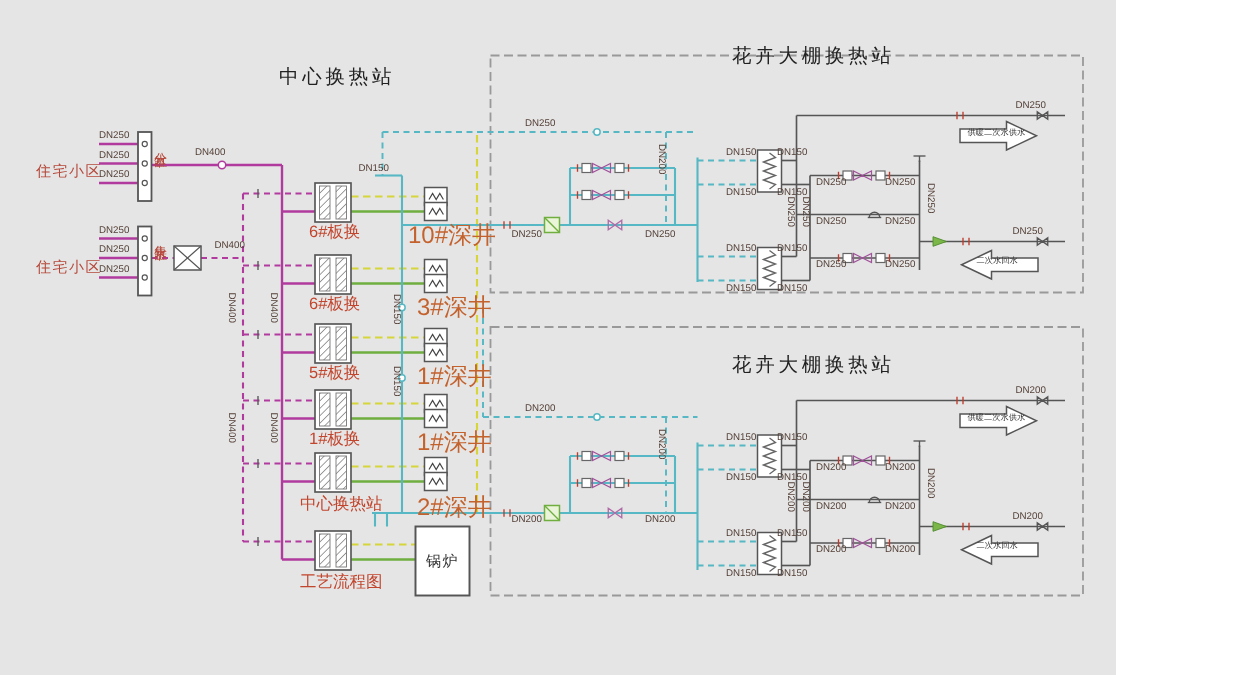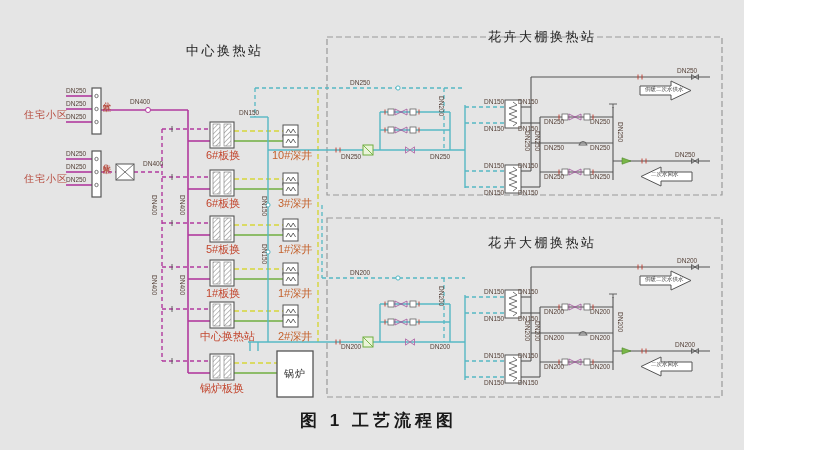--- a/index.html
+++ b/index.html
@@ -5,21 +5,21 @@
   html,body{margin:0;padding:0;background:#fff;}
   .stage{position:relative;width:744px;height:450px;background:#e5e5e5;
          font-family:"Liberation Sans",sans-serif;overflow:hidden;}
   .stage svg{position:absolute;left:0;top:0;}
   .lbl{position:absolute;white-space:nowrap;line-height:1;}
   .k-dn{font-size:6.5px;color:#533f36;letter-spacing:0;}
   .k-dnv{font-size:6.5px;color:#533f36;writing-mode:vertical-rl;text-orientation:mixed;}
   .k-src{font-size:10px;color:#b5473a;letter-spacing:1px;}
   .k-hdr{font-size:8.5px;color:#b5473a;writing-mode:vertical-rl;letter-spacing:1px;}
   .k-exch{font-size:11px;color:#c2452d;}
-  .k-well{font-size:11px;color:#c4622d;}
+  .k-well{font-size:16px;color:#c4622d;}
   .k-arr{font-size:5.5px;color:#333;}
   .station-title{position:absolute;font-size:13px;color:#222;letter-spacing:2.5px;line-height:1;}
   .caption{position:absolute;left:300px;top:409px;font-size:17px;font-weight:bold;
            color:#1a1a1a;letter-spacing:4px;}
   .boiler-lbl{position:absolute;left:277px;top:367px;width:36px;text-align:center;
               font-size:10px;color:#333;letter-spacing:1px;}
 </style>
 </head>
 <body>
 
@@ -308,21 +308,20 @@
       </g>
       <g>
         <polygon points="692,362 661,362 661,357 641,366.5 661,376 661,371 692,371" fill="#fff" stroke="#555" stroke-width="1"></polygon>
       </g>
     </svg>
 
   <div class="station-title" style="left:186px;top:44px">中心换热站</div>
   <div class="station-title" style="left:488px;top:30px">花卉大棚换热站</div>
   <div class="station-title" style="left:488px;top:236px">花卉大棚换热站</div>
   <div class="boiler-lbl">锅炉</div>
-  <div class="caption">图 1  工艺流程图</div>
 <div class="lbl k-dn" style="left: 66px; top: 88px;">DN250</div>
     <div class="lbl k-dn" style="left: 66px; top: 101px;">DN250</div>
     <div class="lbl k-dn" style="left: 66px; top: 114px;">DN250</div>
     <div class="lbl k-dn" style="left: 66px; top: 151px;">DN250</div>
     <div class="lbl k-dn" style="left: 66px; top: 164px;">DN250</div>
     <div class="lbl k-dn" style="left: 66px; top: 177px;">DN250</div>
     <div class="lbl k-dn" style="left: 130px; top: 99px;">DN400</div>
     <div class="lbl k-dn" style="left: 143px; top: 161px;">DN400</div>
     <div class="lbl k-dnv" style="left: 150px; top: 195px;">DN400</div>
     <div class="lbl k-dnv" style="left: 178px; top: 195px;">DN400</div>
@@ -379,21 +378,21 @@
     <div class="lbl k-dn" style="left: 675px; top: 342px;">DN200</div>
     <div class="lbl k-src" style="left: 24px; top: 110px;">住宅小区</div>
     <div class="lbl k-src" style="left: 24px; top: 174px;">住宅小区</div>
     <div class="lbl k-hdr" style="left: 103px; top: 95px;">分水缸</div>
     <div class="lbl k-hdr" style="left: 103px; top: 157px;">集水缸</div>
     <div class="lbl k-exch" style="left: 206px; top: 150px;">6#板换</div>
     <div class="lbl k-exch" style="left: 206px; top: 198px;">6#板换</div>
     <div class="lbl k-exch" style="left: 206px; top: 244px;">5#板换</div>
     <div class="lbl k-exch" style="left: 206px; top: 288px;">1#板换</div>
     <div class="lbl k-exch" style="left: 200px; top: 331px;">中心换热站</div>
-    <div class="lbl k-exch" style="left: 200px; top: 383px;">锅炉板换</div>
+    <div class="lbl k-exch" style="left: 200px; top: 383px;">工艺流程图</div>
     <div class="lbl k-well" style="left: 272px; top: 150px;">10#深井</div>
     <div class="lbl k-well" style="left: 278px; top: 198px;">3#深井</div>
     <div class="lbl k-well" style="left: 278px; top: 244px;">1#深井</div>
     <div class="lbl k-well" style="left: 278px; top: 288px;">1#深井</div>
     <div class="lbl k-well" style="left: 278px; top: 331px;">2#深井</div>
     <div class="lbl k-arr" style="left: 645px; top: 87px;">供暖二次水供水</div>
     <div class="lbl k-arr" style="left: 645px; top: 277px;">供暖二次水供水</div>
     <div class="lbl k-arr" style="left: 651px; top: 172px;">二次水回水</div>
     <div class="lbl k-arr" style="left: 651px; top: 362px;">二次水回水</div>
   </div>

